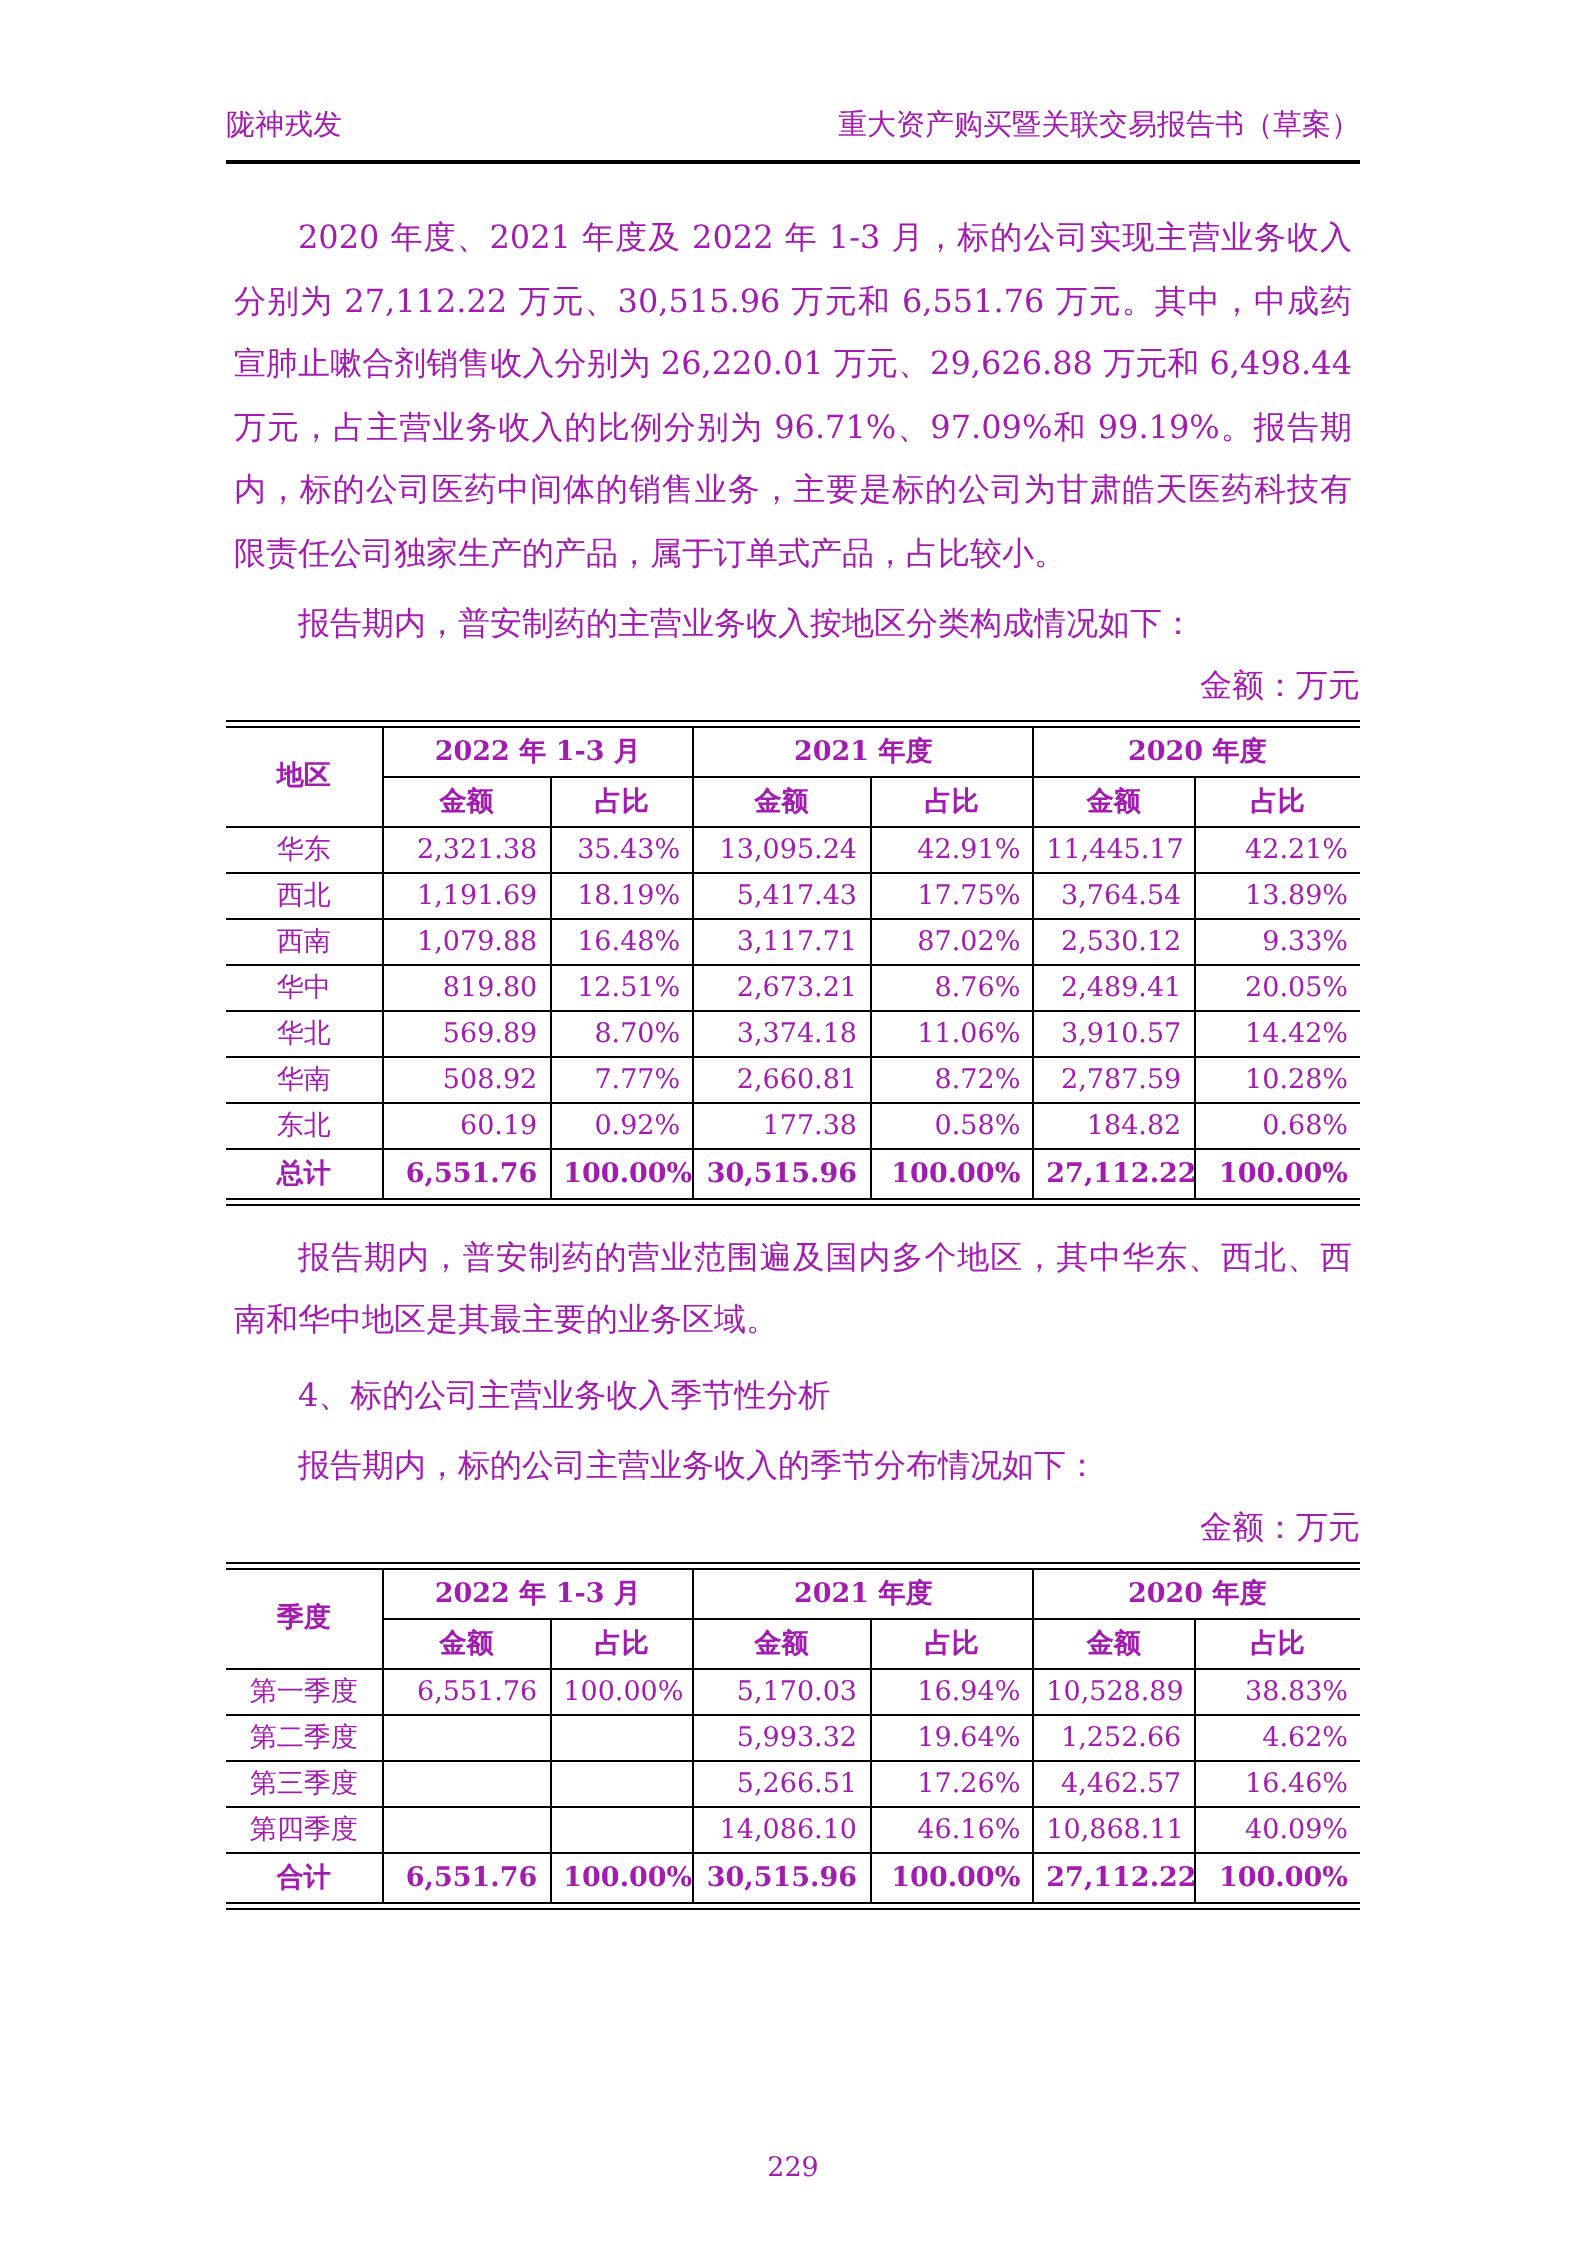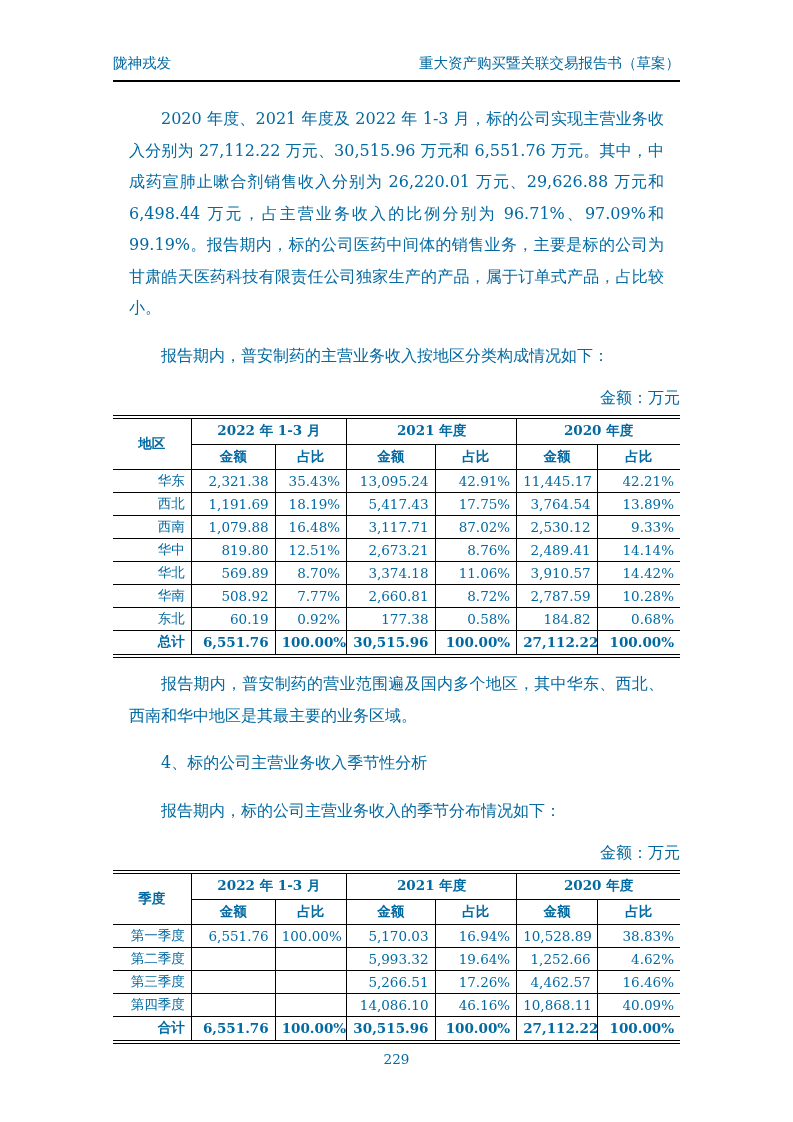--- a/index.html
+++ b/index.html
@@ -6,38 +6,38 @@
     margin: 0;
     padding: 0;
     background: #ffffff;
   }
   .page {
     position: relative;
     width: 793px;
     height: 1122px;
     margin: 0 auto;
     background: #ffffff;
-    color: #0369a1;
+    color: #a21caf;
     font-family: "DejaVu Serif", "Liberation Serif", serif;
     box-sizing: border-box;
     padding: 54px 113px 0 113px;
     overflow: hidden;
   }
   .running-header {
     display: flex;
     justify-content: space-between;
     align-items: flex-end;
     font-size: 14.5px;
     line-height: 19px;
     padding-bottom: 7px;
     border-bottom: 2px solid #000;
   }
   .content { margin-top: 21px; }
   p.para {
-    margin: 16px;
+    margin: 4px;
     font-size: 16px;
     line-height: 31.5px;
     text-indent: 2em;
     text-align: justify;
   }
   p.heading { margin-top: 6px; }
   p.after-table { margin-top: 10px; }
   p.last-para { margin-top: 12px; }
   .unit-label {
     font-size: 16px;
@@ -65,27 +65,27 @@
   table.data-table th:last-child,
   table.data-table td:last-child { border-right: none; }
   table.data-table thead th {
     font-weight: bold;
     text-align: center;
   }
   table.data-table thead tr.group-row { height: 27px; }
   table.data-table thead tr.sub-row { height: 25px; }
   table.data-table tbody tr { height: 23px; }
   table.data-table tbody tr.total-row { height: 26px; font-weight: bold; }
-  table.data-table td.label-cell { text-align: right; }
+  table.data-table td.label-cell { text-align: center; }
   table.data-table td.num-cell { text-align: right; }
   .page-footer {
     position: absolute;
     left: 0;
     right: 0;
-    top: 1051px;
+    top: 1076px;
     text-align: center;
     font-size: 13.5px;
   }
 </style>
 </head>
 <body>
 
 <div class="page">
 
   <div class="running-header">
@@ -156,21 +156,21 @@
             <td class="num-cell">2,530.12</td>
             <td class="num-cell">9.33%</td>
           </tr>
           <tr>
             <td class="label-cell">华中</td>
             <td class="num-cell">819.80</td>
             <td class="num-cell">12.51%</td>
             <td class="num-cell">2,673.21</td>
             <td class="num-cell">8.76%</td>
             <td class="num-cell">2,489.41</td>
-            <td class="num-cell">14.14%</td>
+            <td class="num-cell">20.05%</td>
           </tr>
           <tr>
             <td class="label-cell">华北</td>
             <td class="num-cell">569.89</td>
             <td class="num-cell">8.70%</td>
             <td class="num-cell">3,374.18</td>
             <td class="num-cell">11.06%</td>
             <td class="num-cell">3,910.57</td>
             <td class="num-cell">14.42%</td>
           </tr>

